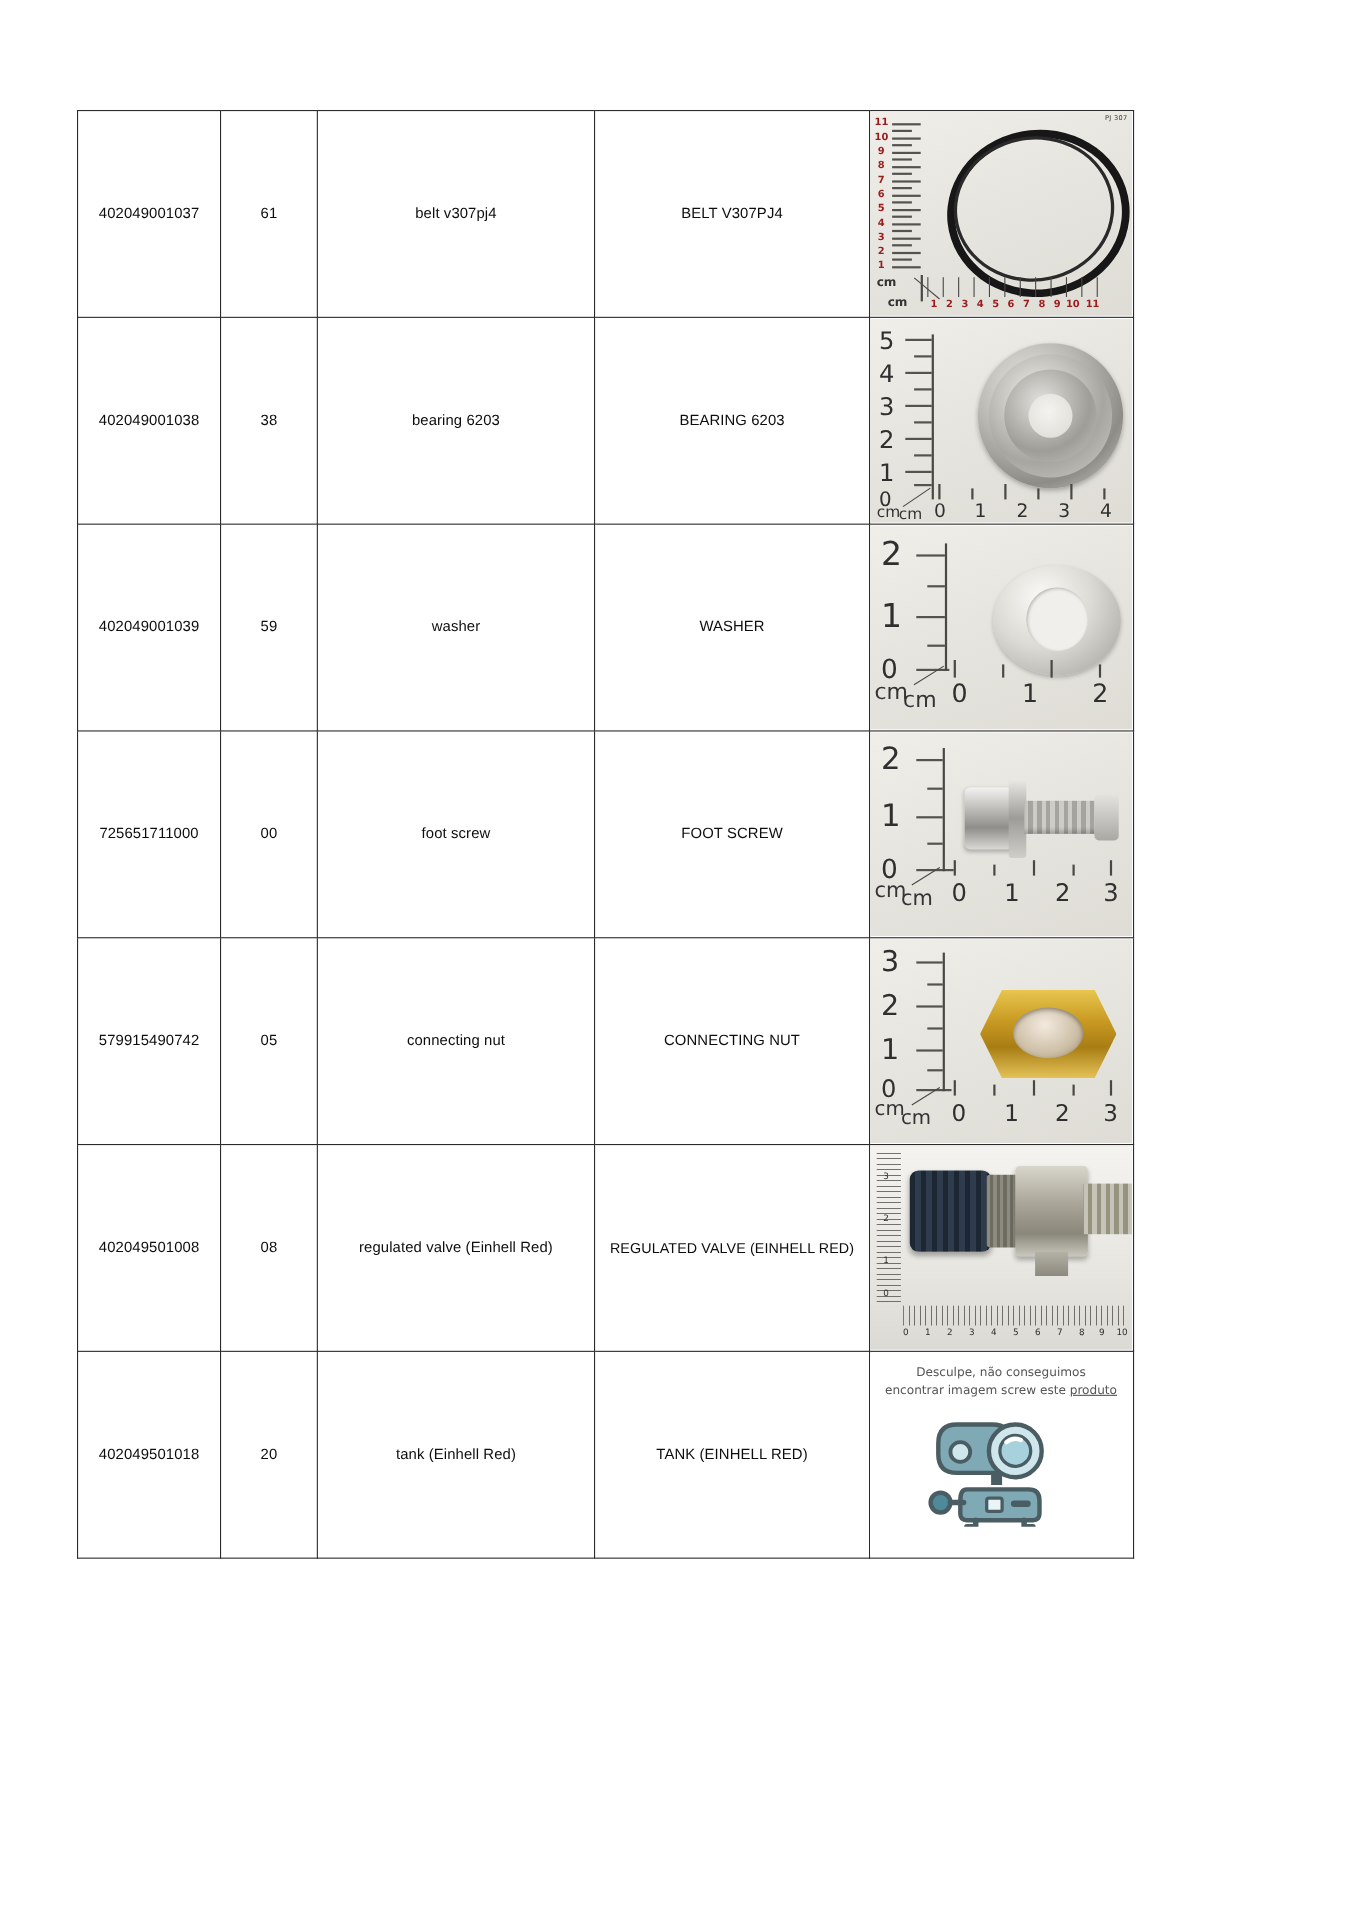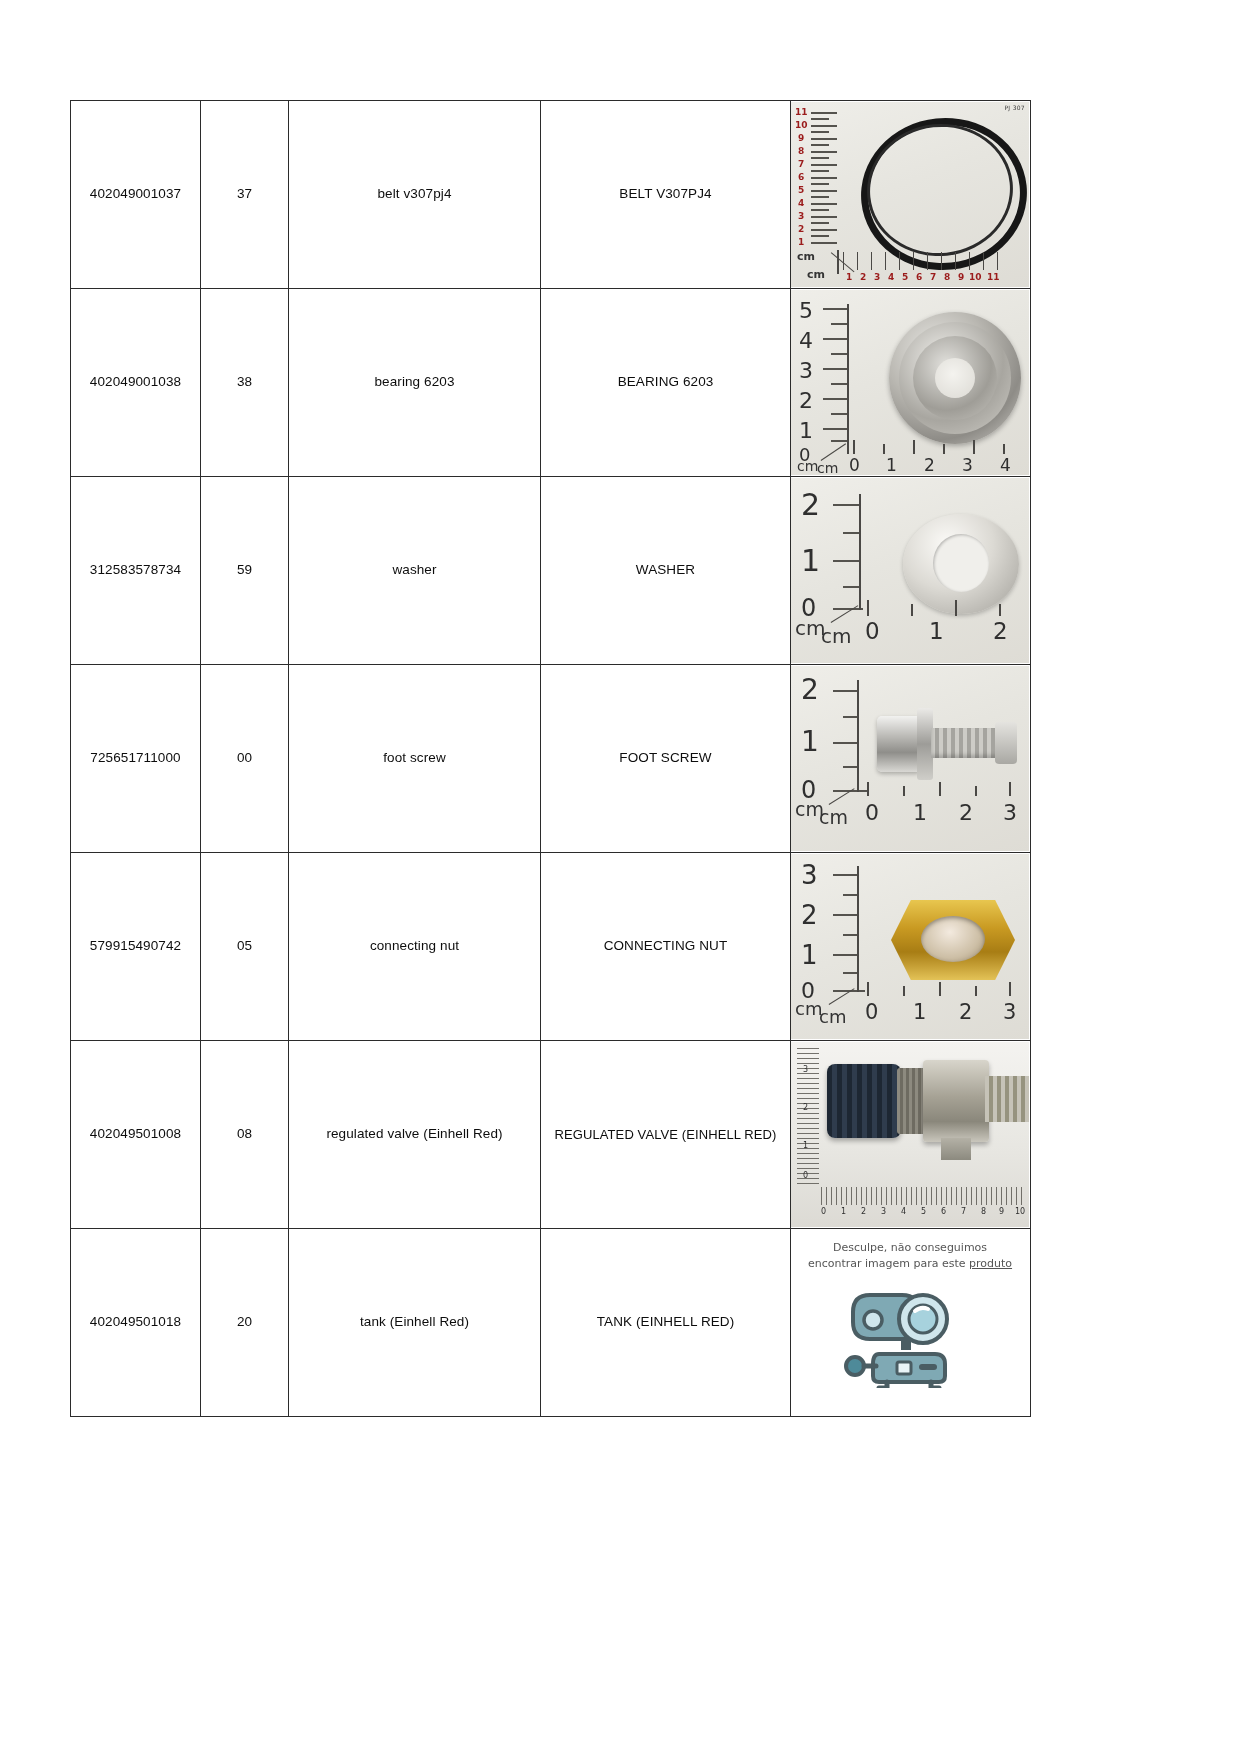--- a/index.html
+++ b/index.html
@@ -311,21 +311,21 @@
       <col class="col-part">
         <col class="col-index">
         <col class="col-desc">
         <col class="col-descu">
         <col class="col-image">
     </colgroup>
     <tbody>
 
     <tr>
       <td class="cell-text">402049001037</td>
-      <td class="cell-text">37</td>
+      <td class="cell-text">61</td>
       <td class="cell-text">belt v307pj4</td>
       <td class="cell-text">BELT V307PJ4</td>
       <td class="img-cell">
         <div class="photo">
           <div class="plate"></div>
           <div class="belt-top-label">PJ 307</div>
 
           <div class="vtick-col">
             <span class="vnum red-num" style="top:2px;font-size:9px;">11</span>
             <span class="vnum red-num" style="top:15px;font-size:9px;">10</span>
@@ -446,21 +446,21 @@
             <span class="hnum" style="left:95px;top:167px;font-size:17px;">1</span>
             <span class="hnum" style="left:133px;top:167px;font-size:17px;">2</span>
             <span class="hnum" style="left:171px;top:167px;font-size:17px;">3</span>
             <span class="hnum" style="left:209px;top:167px;font-size:17px;">4</span>
           </div>
         </div>
       </td>
     </tr>
 
     <tr>
-      <td class="cell-text">312583578734</td>
+      <td class="cell-text">402049001039</td>
       <td class="cell-text">59</td>
       <td class="cell-text">washer</td>
       <td class="cell-text">WASHER</td>
       <td class="img-cell">
         <div class="photo">
           <div class="plate"></div>
           <div class="wash-o"></div>
           <div class="wash-h"></div>
 
           <div>
@@ -618,21 +618,21 @@
     <tr>
       <td class="cell-text">402049501018</td>
       <td class="cell-text">20</td>
       <td class="cell-text">tank (Einhell Red)</td>
       <td class="cell-text">TANK (EINHELL RED)</td>
       <td class="img-cell">
         <div class="photo" style="background:#fff;">
           <div class="ph-wrap">
             <div class="ph-text">
               <span>Desculpe, não conseguimos</span><br>
-              <span>encontrar imagem para este </span><span class="u">produto</span>
+              <span>encontrar imagem screw este </span><span class="u">produto</span>
             </div>
             <div class="ph-art">
               <svg width="150" height="110" viewBox="0 0 150 110" xmlns="http://www.w3.org/2000/svg">
 
                 <path d="M18 34 q0-17 17-17 h32 q17 0 17 17 v10 q0 17-17 17 h-32 q-17 0-17-17 z" fill="#7fa9b4" stroke="#4a5d63" stroke-width="4" stroke-linejoin="round"></path>
                 <circle cx="38" cy="42" r="9" fill="#cfe6ec" stroke="#4a5d63" stroke-width="3.5"></circle>
 
                 <circle cx="88" cy="41" r="24" fill="#cfe6ec" stroke="#4a5d63" stroke-width="4"></circle>
                 <circle cx="88" cy="41" r="14" fill="#a7d2dd" stroke="#4a5d63" stroke-width="3"></circle>
                 <path d="M80 33 q6-5 13-2" stroke="#ffffff" stroke-width="4" fill="none" stroke-linecap="round"></path>

